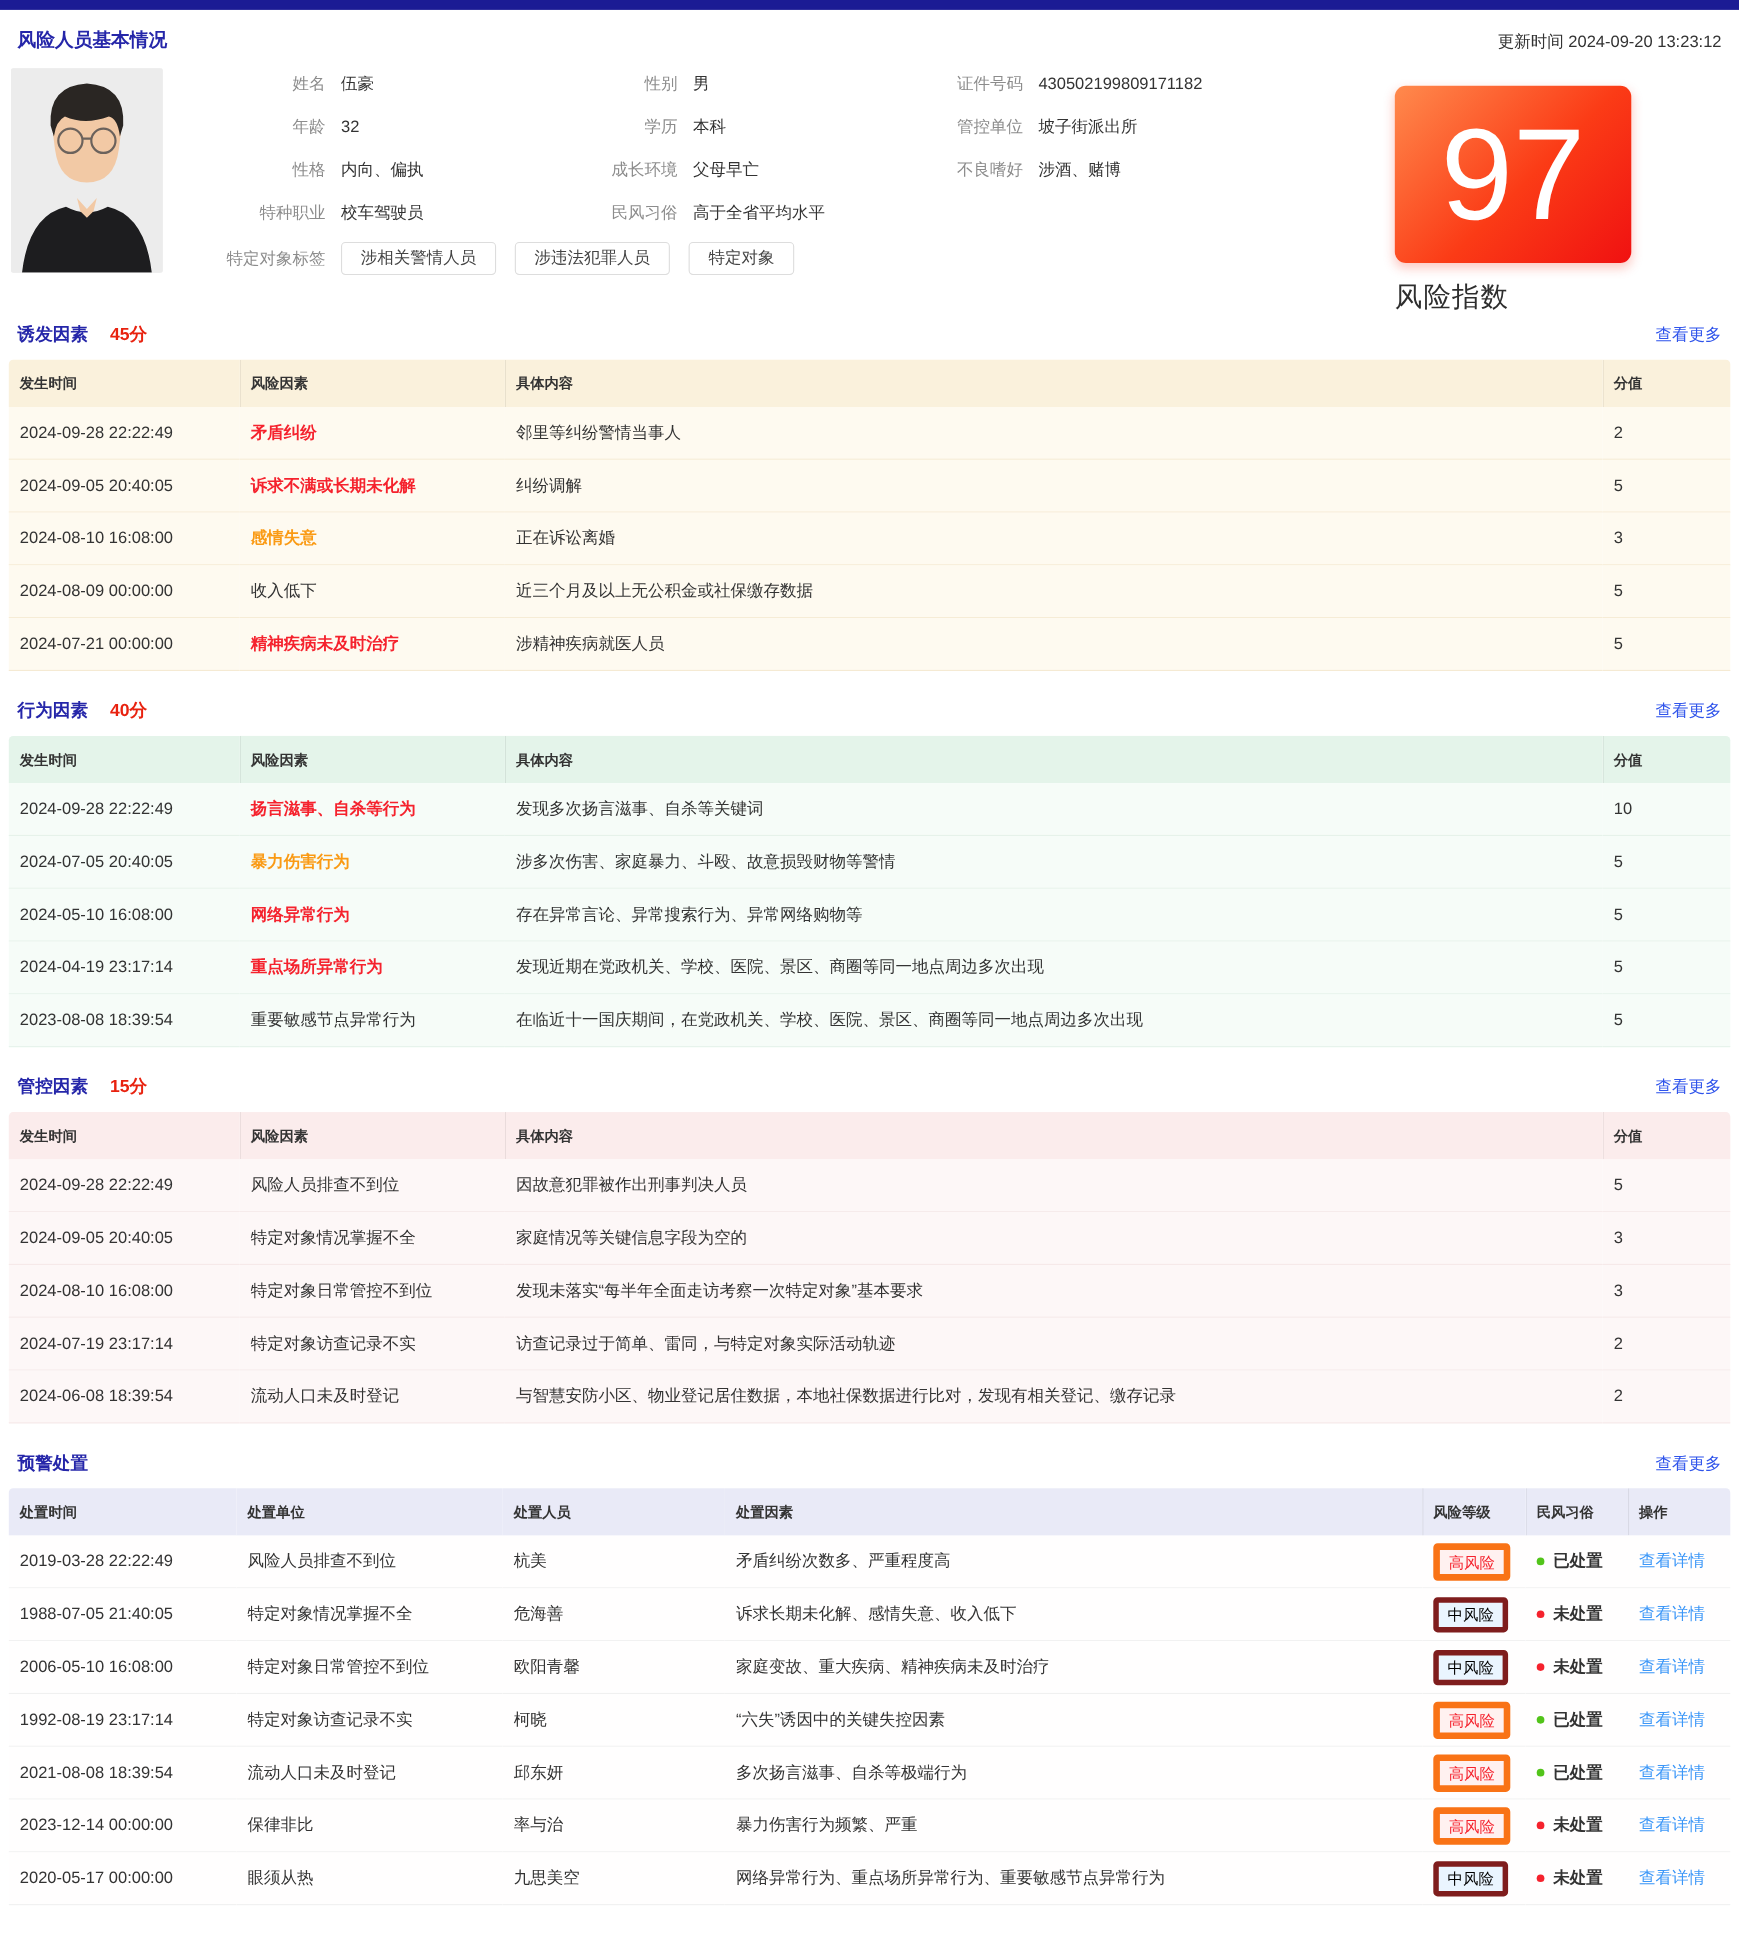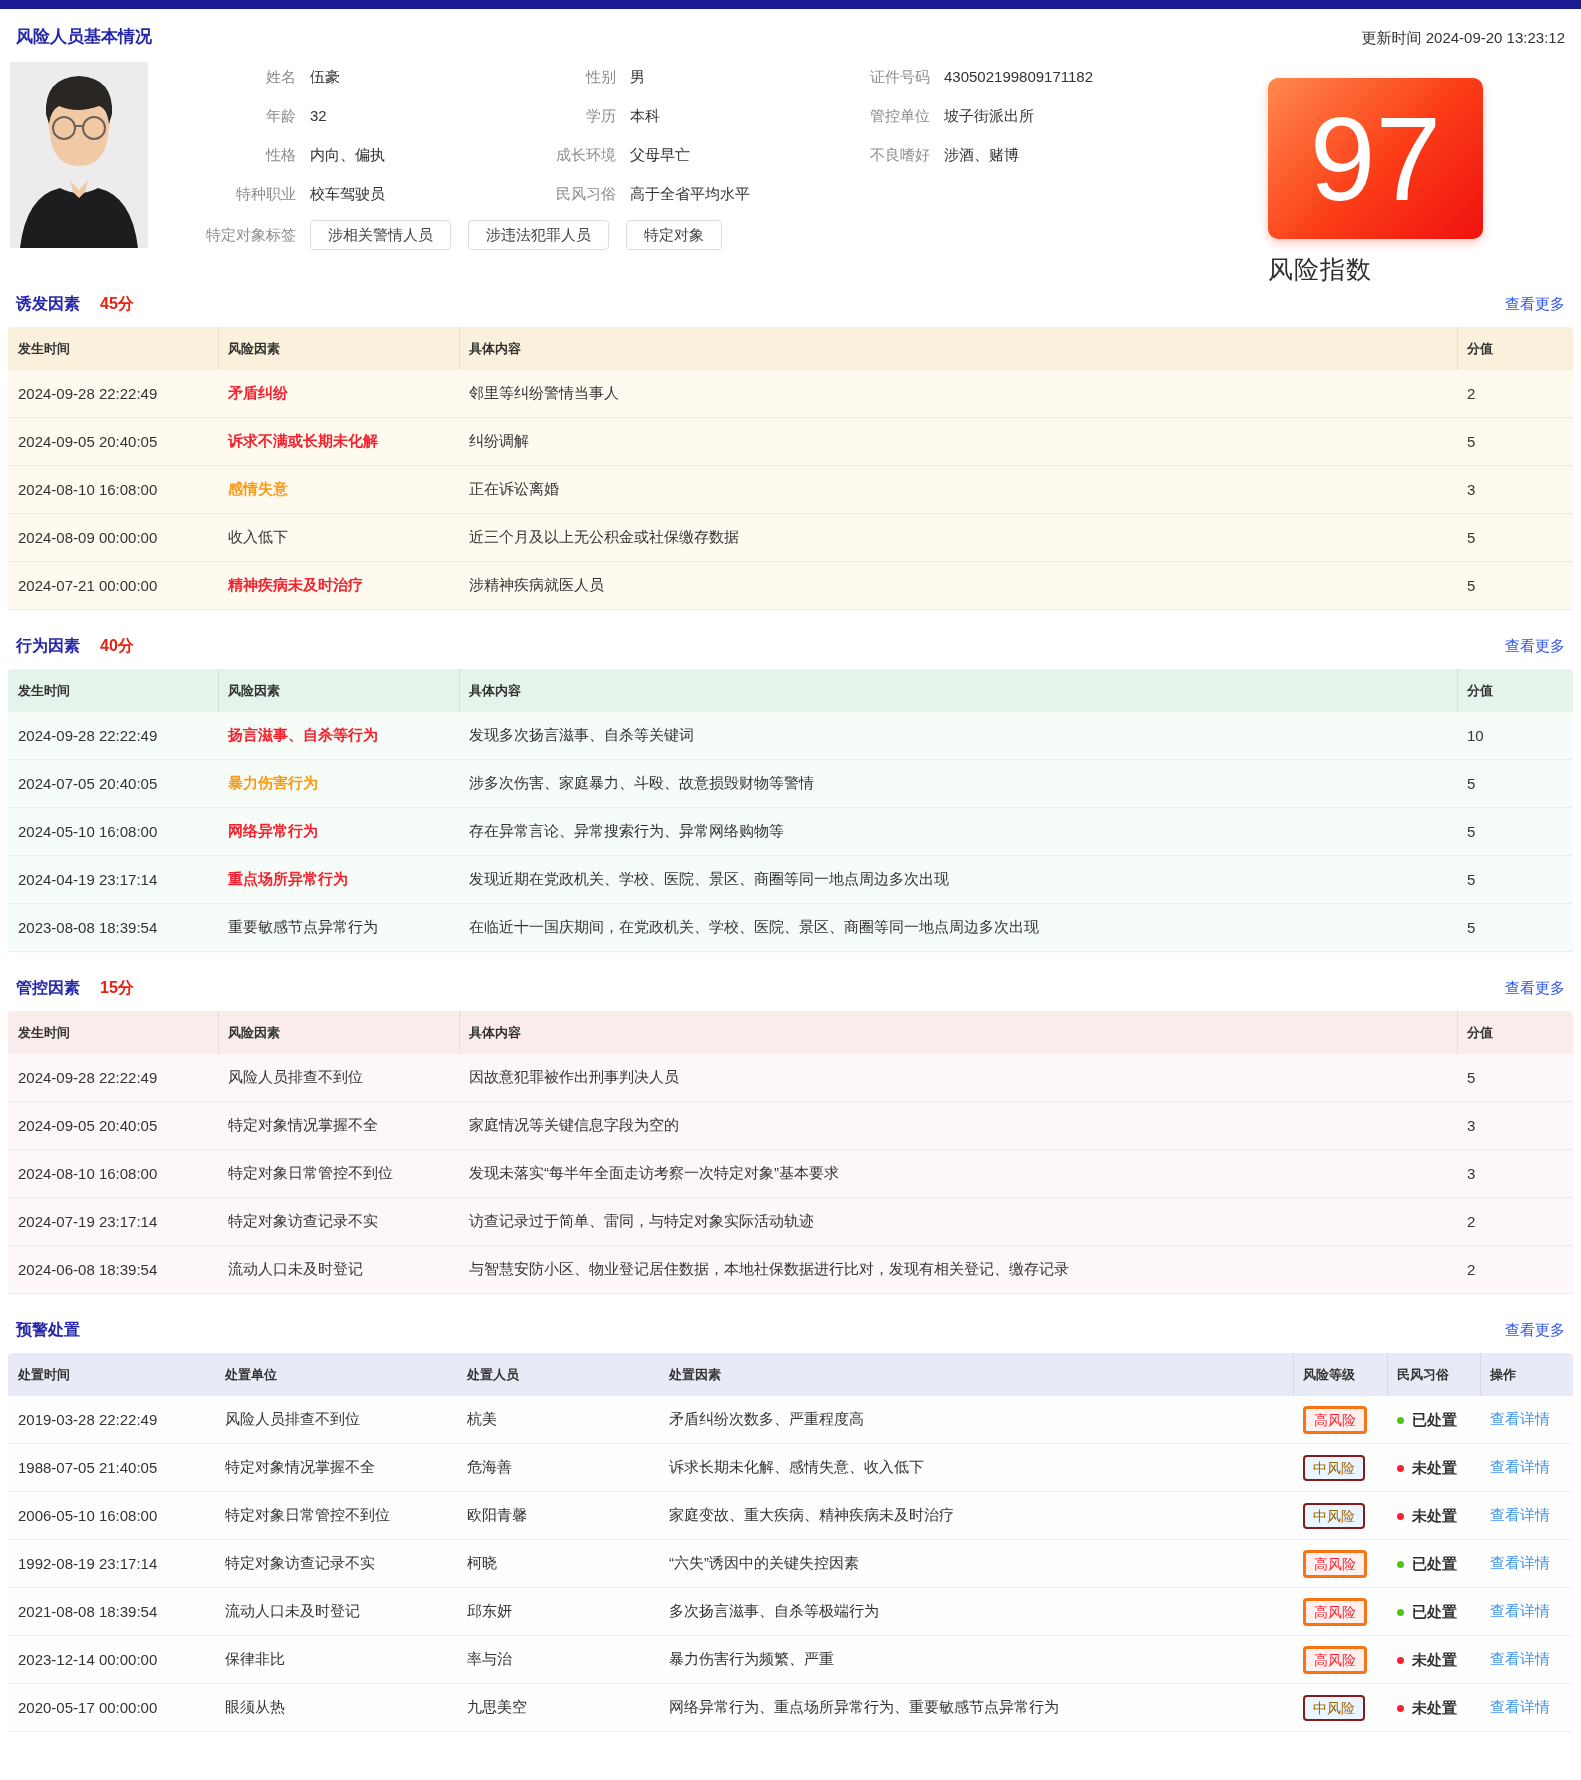--- a/index.html
+++ b/index.html
@@ -70,22 +70,22 @@
   .theme-pink  thead th { background:#fbecec; }
   .theme-pink  tbody td { background:#fdf7f7; border-bottom:1px solid #f6e9e9; }
   .theme-blue  thead th { background:#e9eaf7; }
   .theme-blue  tbody td { background:#fffefe; border-bottom:1px solid #f0f0f0; }
 
   .fc-red    { color:#f5222d; font-weight:bold; }
   .fc-orange { color:#fa9a14; font-weight:bold; }
   .fc-normal { color:#333; }
 
   .badge { display:inline-block; font-size:14px; line-height:20px; padding:1px 8px; border-radius:4px; }
-  .badge-high   { color:#f5222d; background:#fff1f0; border:3px solid #f97316; }
-  .badge-medium { color:#a16207; background:#eaf5ff; border:2px solid #7f1d1d; }
+  .badge-high   { color:#f5222d; background:#fff1f0; border:6px solid #f97316; }
+  .badge-medium { color:#000000; background:#eaf5ff; border:5px solid #7f1d1d; }
 
   .result { display:inline-flex; align-items:center;font-weight:bold; }
   .dot { width:7px; height:7px; border-radius:50%; margin-right:8px; flex:none; }
   .dot-done { background:#52c41a; }
   .dot-pending { background:#f5222d; }
 
   .detail-link { color:#3c97f8; cursor:pointer; text-decoration:none; }
 </style>
 </head>
 <body>

